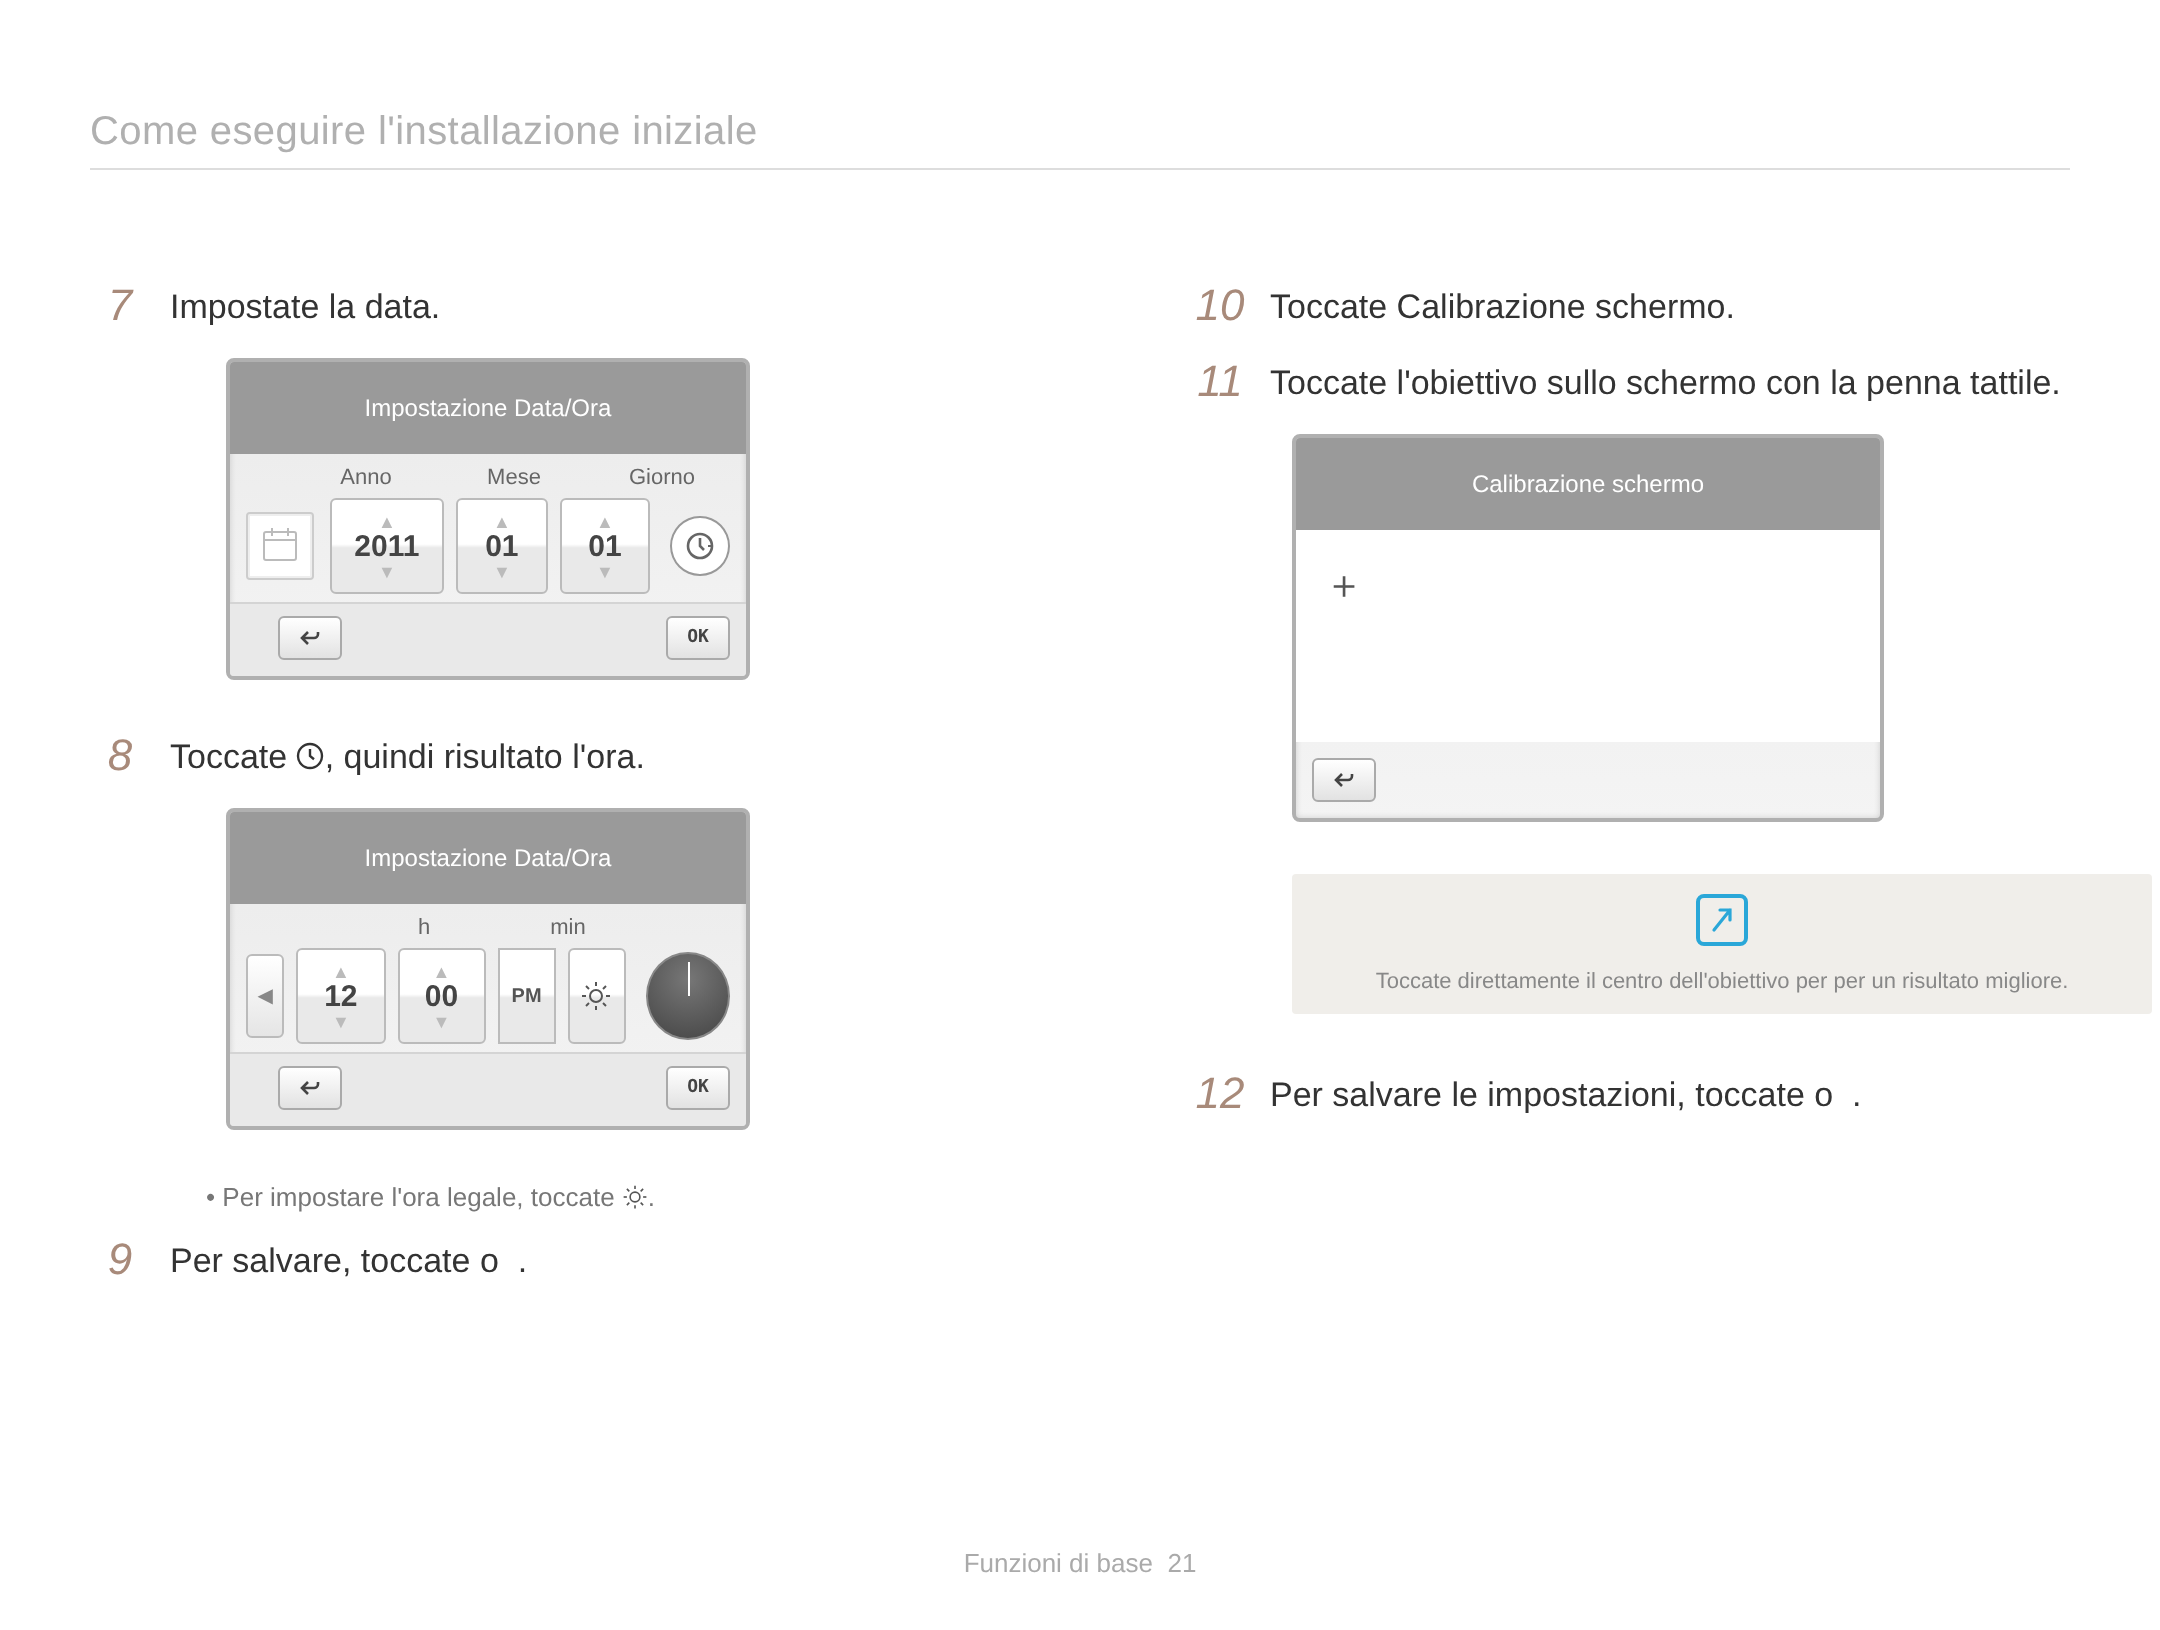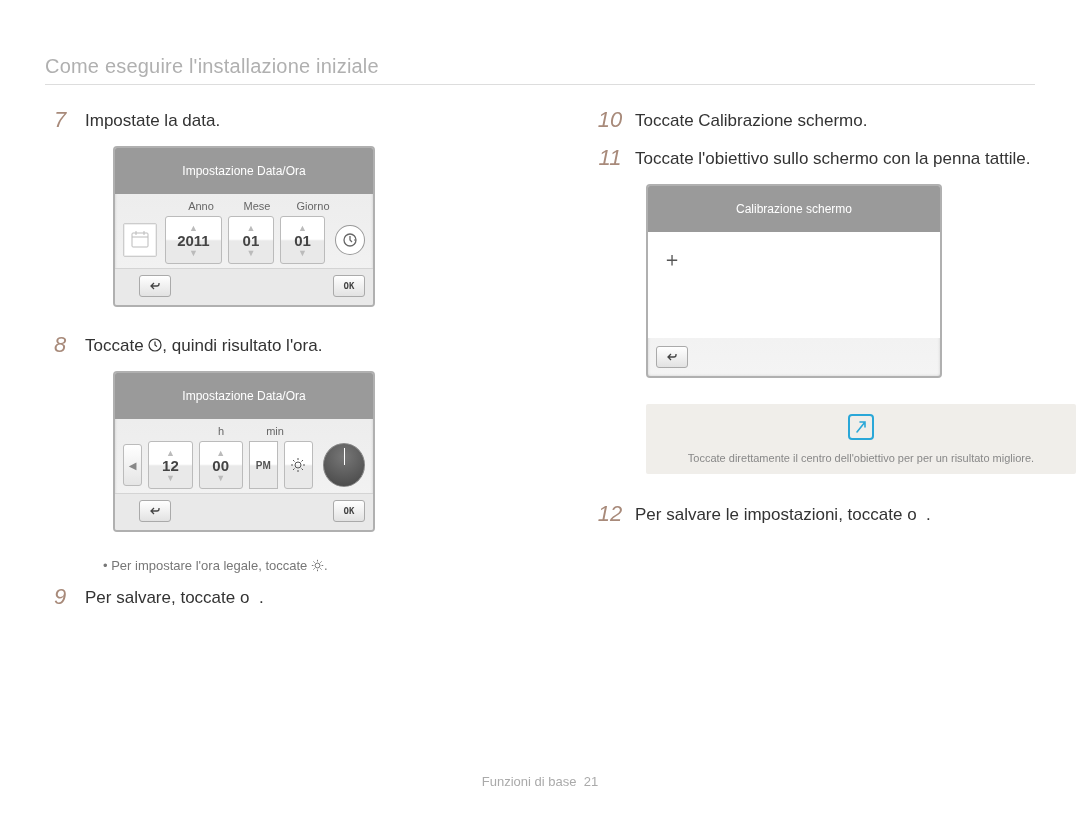--- a/index.html
+++ b/index.html
@@ -19,21 +19,21 @@
     box-sizing: border-box;
     padding: 55px 45px 30px 45px;
   }
   .header-title {
     font-size: 20px;
     font-weight: 300;
     color: #b0b0b0;
     letter-spacing: 0.2px;
     border-bottom: 1px solid #ddd;
     padding-bottom: 6px;
-    margin-bottom: 23px;
+    margin-bottom: 56px;
   }
   .cols {
     display: flex;
     gap: 110px;
   }
   .col { width: 440px; }
   .step {
     display: flex;
     align-items: flex-start;
     gap: 10px;
@@ -95,21 +95,21 @@
     padding: 6px 8px 4px 8px;
   }
   .dev-body.calib {
     flex: 1;
     background: #fff;
     position: relative;
   }
   .labels-row {
     display: flex;
     justify-content: center;
-    gap: 14px;
+    gap: 32px;
     font-size: 11px;
     color: #666;
     padding-left: 26px;
     margin-bottom: 4px;
   }
   .labels-row span { width: 42px; text-align: center; }
   .labels-row.time { padding-left: 8px; }
   .labels-row.time span { width: 40px; }
 
   .tiles {

